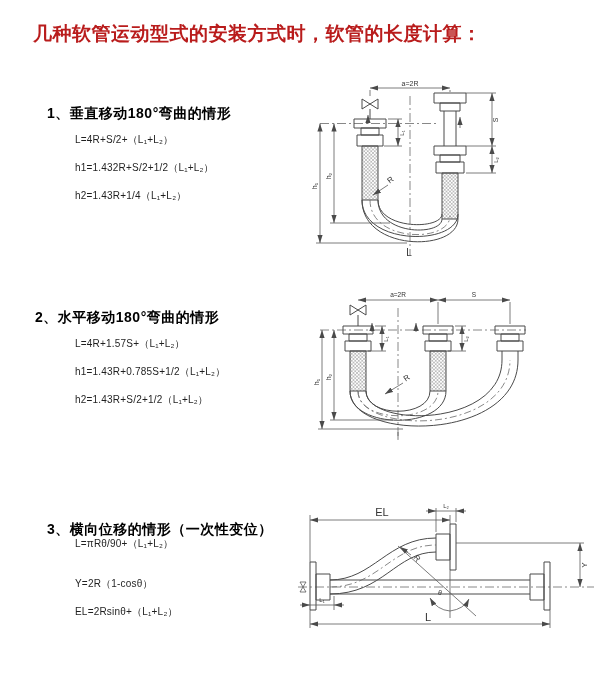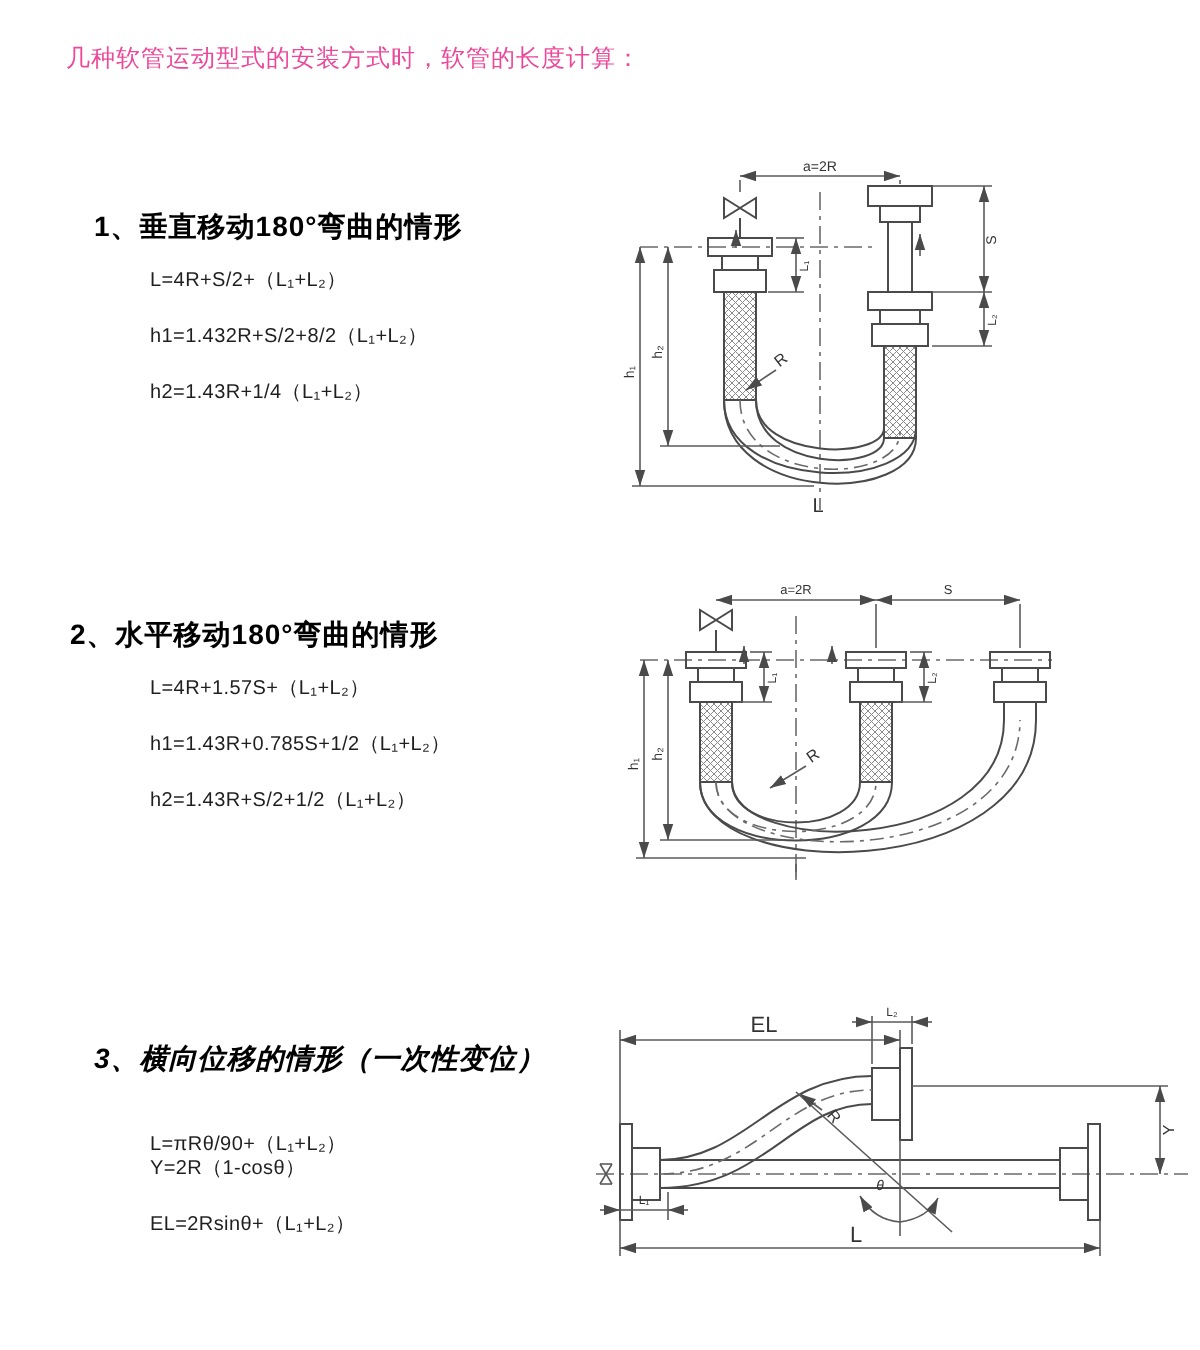--- a/index.html
+++ b/index.html
@@ -3,40 +3,40 @@
 <meta charset="utf-8">
 <style>
   html,body{margin:0;padding:0;}
   body{
     width:600px;height:675px;position:relative;background:#ffffff;
     font-family:"Liberation Sans","DejaVu Sans",sans-serif;
     overflow:hidden;
   }
   .abs{position:absolute;}
   .title{
-    left:33px;top:21px;font-size:12px;font-weight:normal;color:#ec4899;
+    left:33px;top:21px;font-size:19px;font-weight:bold;color:#b91c1c;
     letter-spacing:0.5px;white-space:nowrap;
   }
   .heading{
     font-size:14px;font-weight:bold;color:#000000;letter-spacing:0.5px;white-space:nowrap;
   }
   .formula{
     font-size:10px;color:#1f1f1f;letter-spacing:0.2px;white-space:nowrap;
   }
   
   .h1x{left:47px;top:105px;}
   .f11{left:75px;top:133px;}
   .f12{left:75px;top:161px;}
   .f13{left:75px;top:189px;}
   .h2x{left:35px;top:309px;}
   .f21{left:75px;top:337px;}
   .f22{left:75px;top:365px;}
   .f23{left:75px;top:393px;}
-  .h3x{left:47px;top:521px;font-style:italic;}
-  .f31{left:75px;top:565px;text-align:right;}
+  .h3x{left:47px;top:521px;}
+  .f31{left:75px;top:537px;text-align:right;}
   .f32{left:75px;top:577px;}
   .f33{left:75px;top:605px;}
   
   .d1{left:310px;top:76px;}
   .d2{left:308px;top:282px;}
   .d3{left:298px;top:498px;}
   svg{display:block;}
   svg *{vector-effect:non-scaling-stroke;}
   .ln{stroke:#4a4a4a;stroke-width:1;fill:none;}
   .thin{stroke:#5a5a5a;stroke-width:0.8;fill:none;}
@@ -46,21 +46,21 @@
   .braid2{fill:url(#px2);stroke:#4a4a4a;stroke-width:1;}
   .lbl{fill:#333;font-family:"Liberation Sans","DejaVu Sans",sans-serif;}
 </style>
 </head>
 <body>
 
 <div class="abs title">几种软管运动型式的安装方式时，软管的长度计算：</div>
 
 <div class="abs heading h1x">1、垂直移动180°弯曲的情形</div>
 <div class="abs formula f11">L=4R+S/2+（L₁+L₂）</div>
-<div class="abs formula f12">h1=1.432R+S/2+8/2（L₁+L₂）</div>
+<div class="abs formula f12">h1=1.432R+S/2+1/2（L₁+L₂）</div>
 <div class="abs formula f13">h2=1.43R+1/4（L₁+L₂）</div>
 
 <div class="abs heading h2x">2、水平移动180°弯曲的情形</div>
 <div class="abs formula f21">L=4R+1.57S+（L₁+L₂）</div>
 <div class="abs formula f22">h1=1.43R+0.785S+1/2（L₁+L₂）</div>
 <div class="abs formula f23">h2=1.43R+S/2+1/2（L₁+L₂）</div>
 
 <div class="abs heading h3x">3、横向位移的情形（一次性变位）</div>
 <div class="abs formula f31">L=πRθ/90+（L₁+L₂）</div>
 <div class="abs formula f32">Y=2R（1-cosθ）</div>

